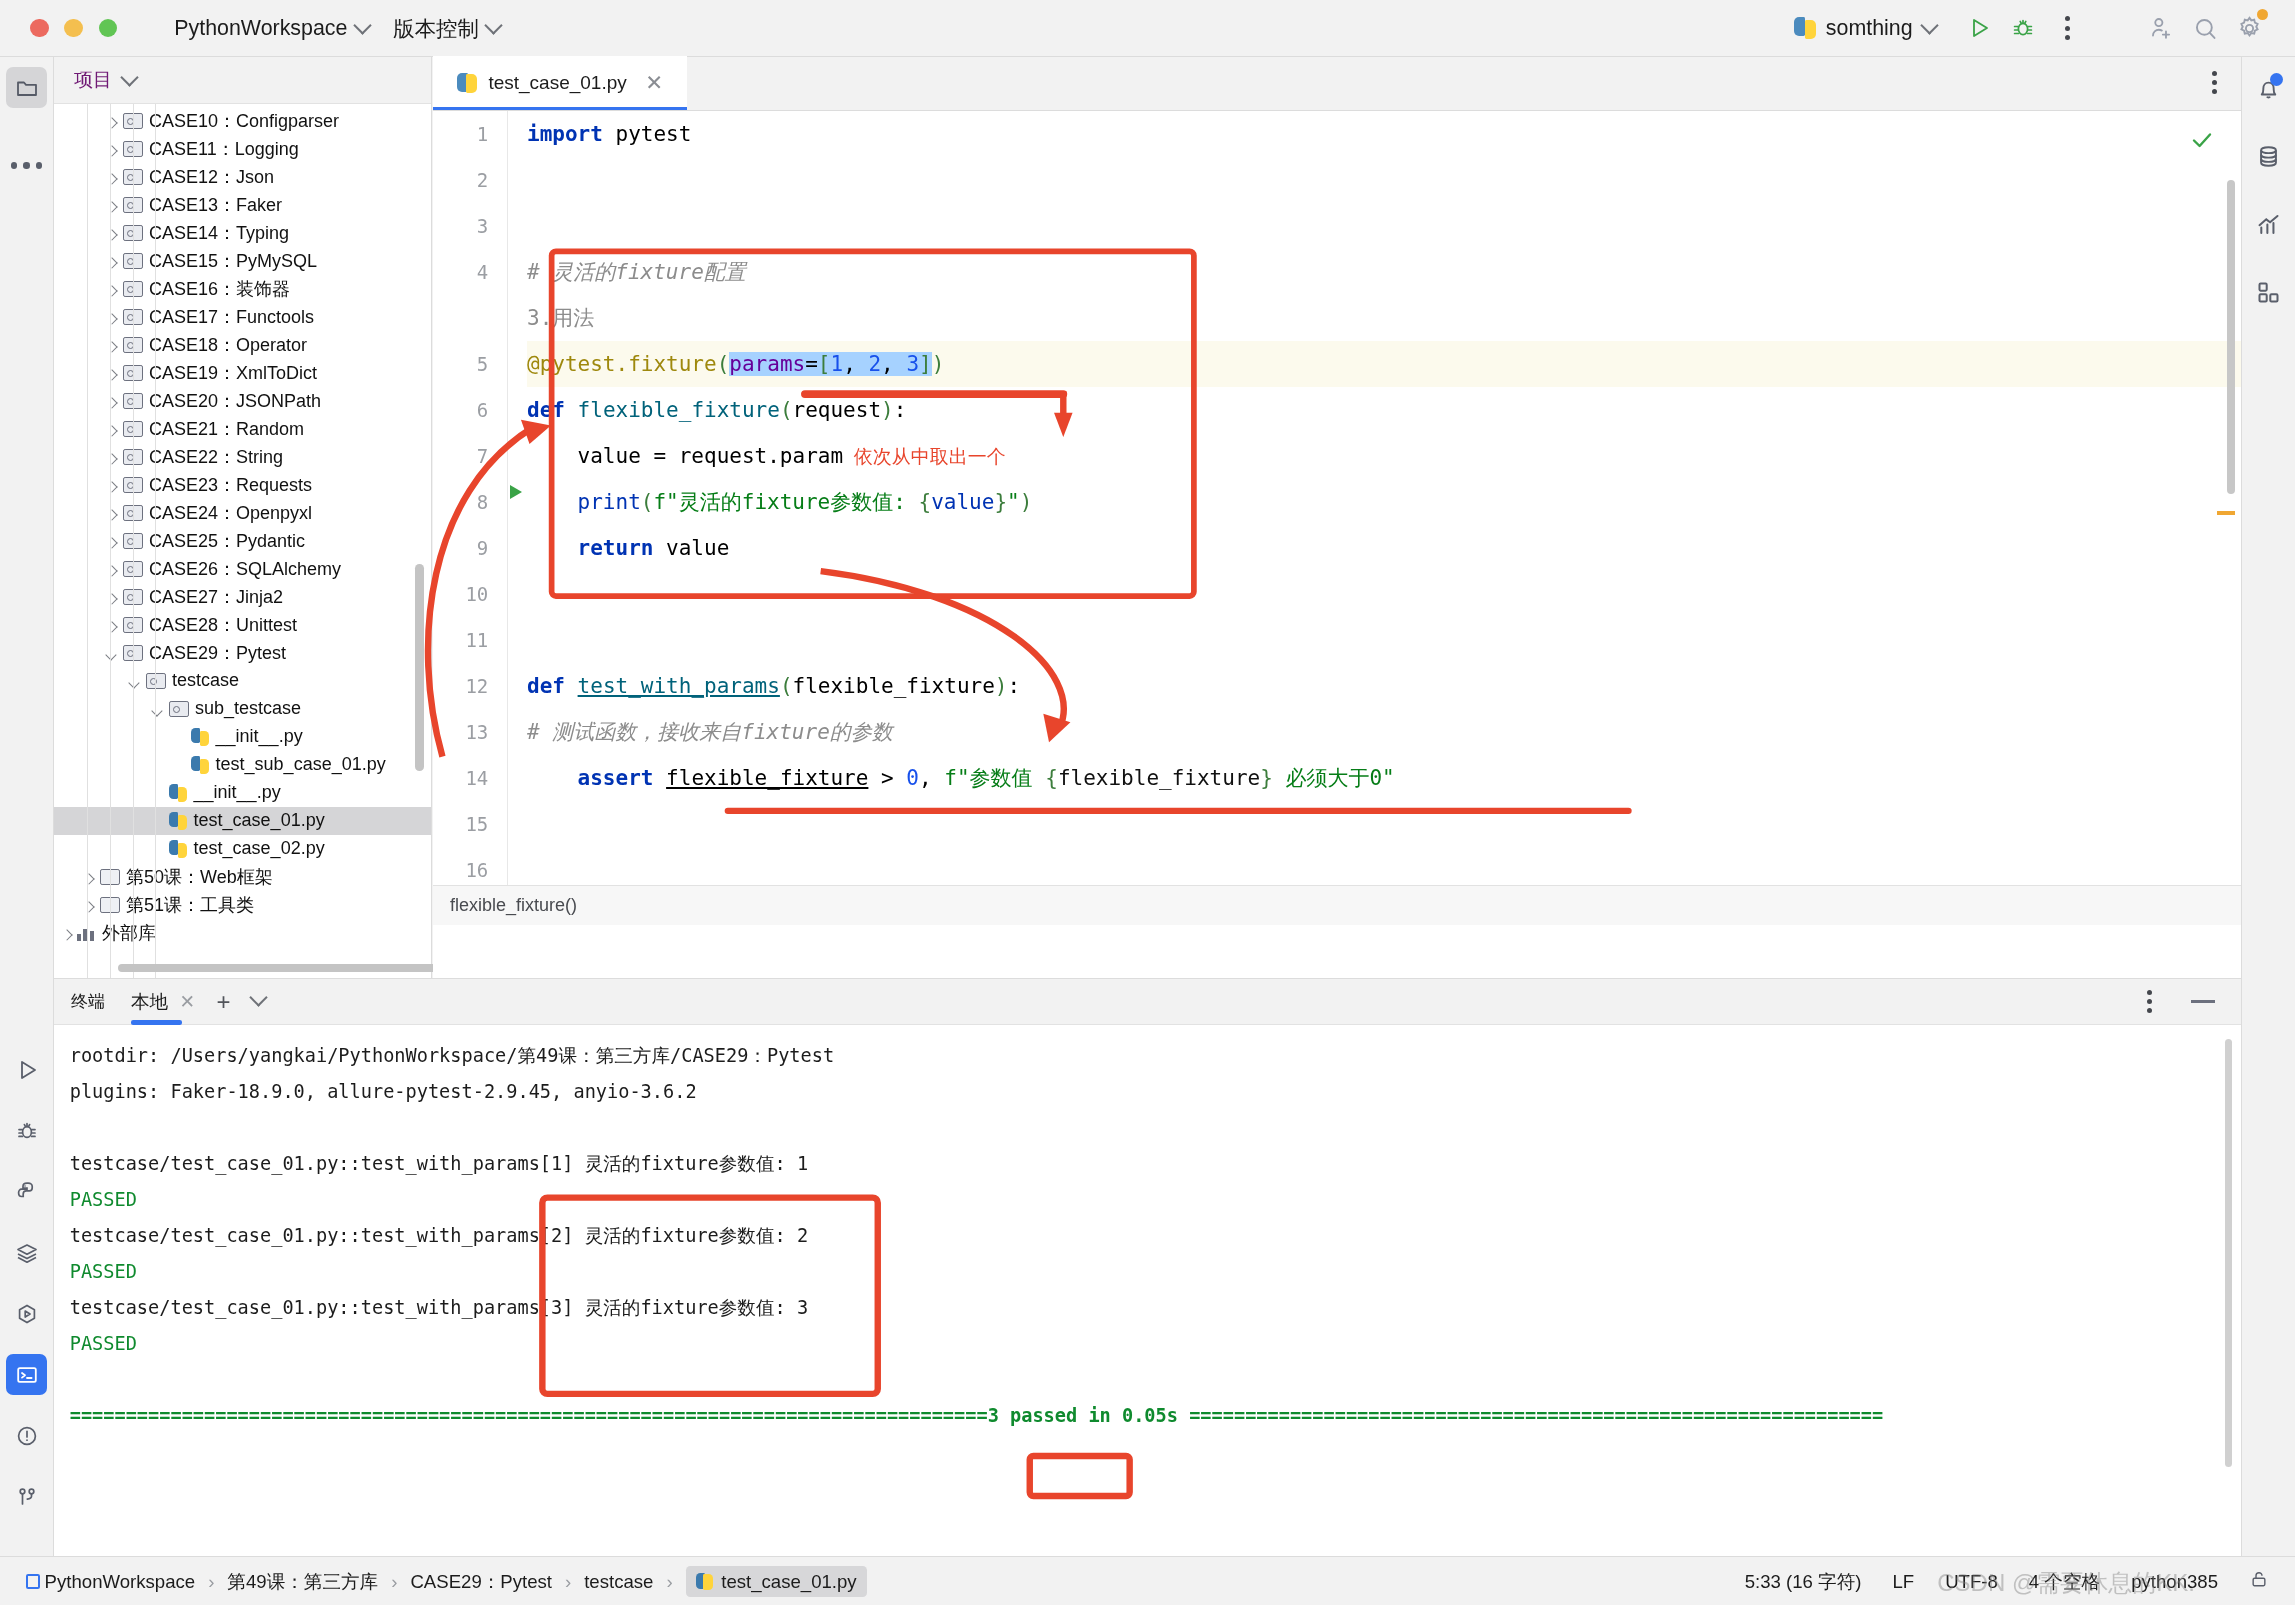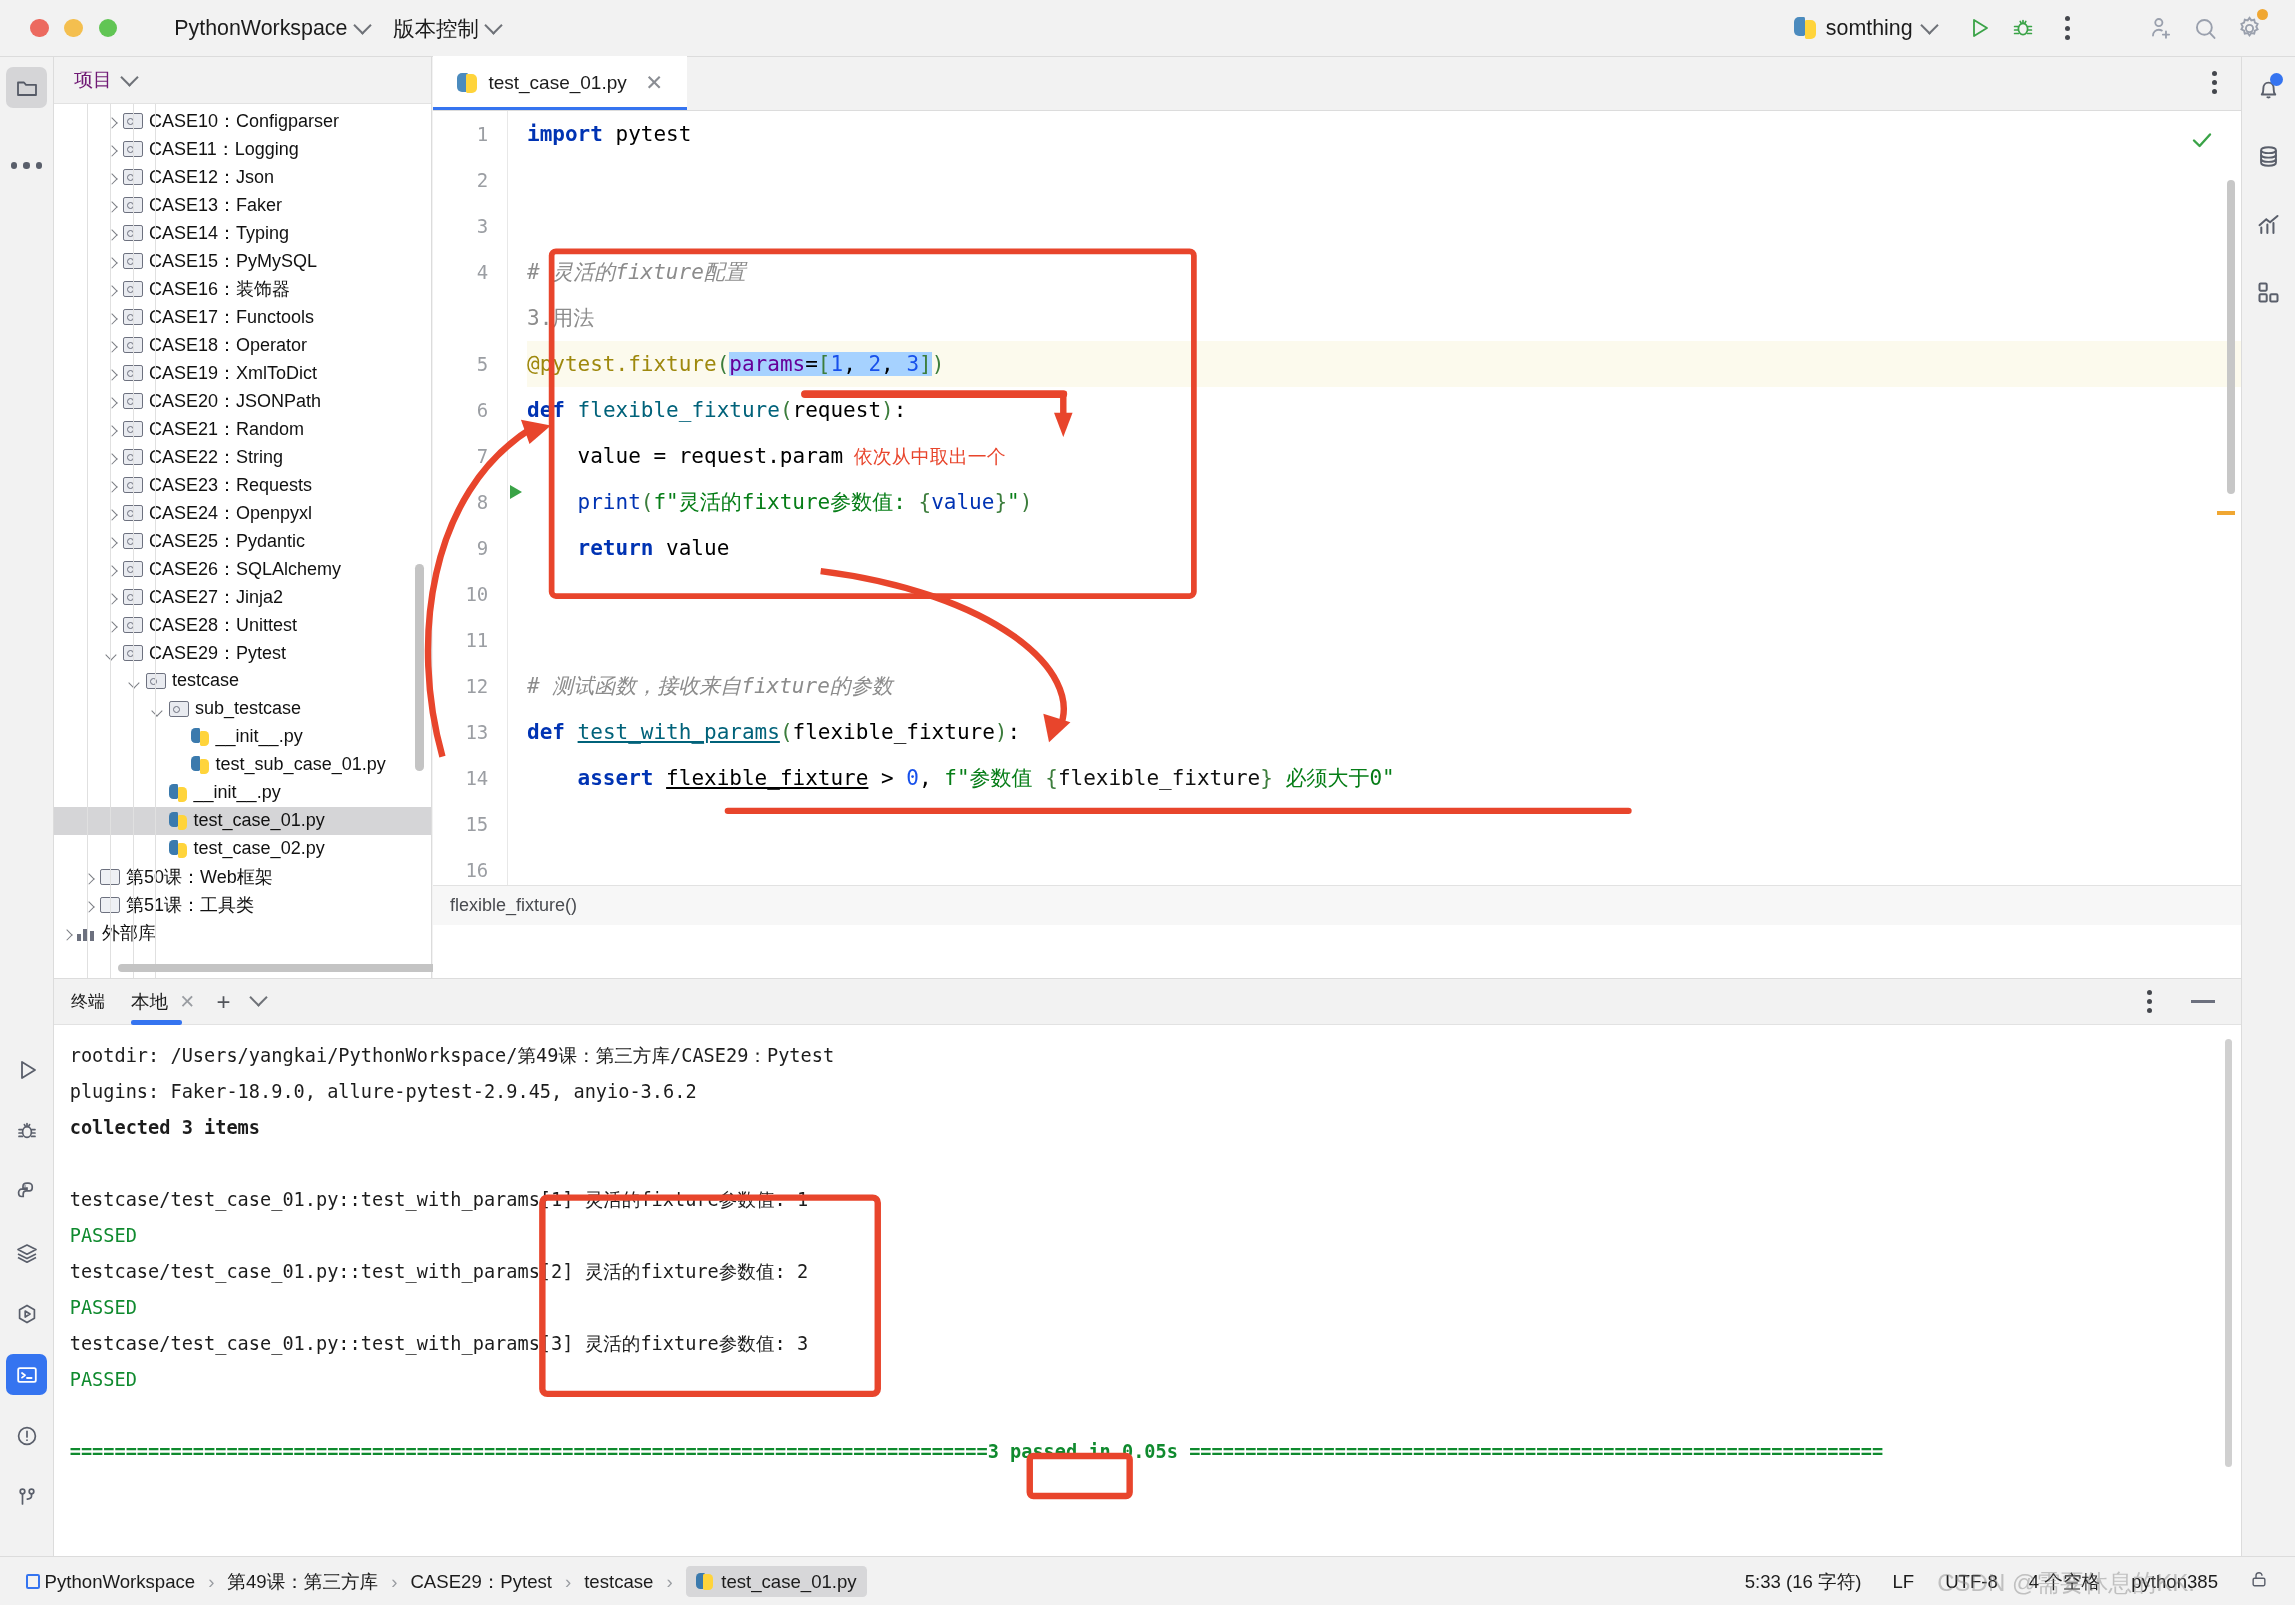--- a/index.html
+++ b/index.html
@@ -609,22 +609,22 @@
         <div class="cl"></div>
         <div class="cl"><span class="cmt">#&nbsp;灵活的<i>fixture</i>配置</span></div>
         <div class="cl"><span class="cmt" style="font-style:normal">3.用法</span></div>
         <div class="cl hl"><span class="dec">@pytest.fixture</span><span class="paren">(</span><span class="sel-blue"><span class="kwparam">params</span>=<span class="paren">[</span><span class="num">1</span>, <span class="num">2</span>, <span class="num">3</span><span class="paren">]</span></span><span class="paren">)</span></div>
         <div class="cl"><span class="kwb">def</span> <span class="fn">flexible_fixture</span><span class="paren">(</span>request<span class="paren">)</span>:</div>
         <div class="cl">    value = request.param<span class="redtxt">&nbsp;&nbsp;依次从中取出一个</span></div>
         <div class="cl">    <span class="kw" style="color:#0033b3">print</span><span class="paren">(</span><span class="str">f"灵活的fixture参数值: </span><span class="paren">{</span><span style="color:#0033b3">value</span><span class="paren">}</span><span class="str">"</span><span class="paren">)</span></div>
         <div class="cl">    <span class="kwb">return</span> value</div>
         <div class="cl"></div>
         <div class="cl"></div>
+        <div class="cl"><span class="kwb">def</span> <span class="fn" style="text-decoration:underline">test_with_params</span><span class="paren">(</span>flexible_fixture<span class="paren">)</span>:</div>
         <div class="cl"><span class="cmt">#&nbsp;测试函数，接收来自<i>fixture</i>的参数</span></div>
-        <div class="cl"><span class="kwb">def</span> <span class="fn" style="text-decoration:underline">test_with_params</span><span class="paren">(</span>flexible_fixture<span class="paren">)</span>:</div>
         <div class="cl">    <span class="kwb">assert</span> <span style="text-decoration:underline">flexible_fixture</span> &gt; <span class="num">0</span>, <span class="str">f"参数值 </span><span class="paren">{</span><span style="color:#111">flexible_fixture</span><span class="paren">}</span><span class="str"> 必须大于0"</span></div>
         <div class="cl"></div>
         <div class="cl"></div>
         <div class="cl"><span class="kwb">if</span> <span style="text-decoration:underline">__name__</span> == <span class="str" style="text-decoration:underline">'__main__'</span>:</div>
       </div>
 
       <div class="ed-check">
         <svg width="24" height="24" viewBox="0 0 24 24" stroke="#3aa347" stroke-width="2.4" fill="none" stroke-linecap="round" stroke-linejoin="round">
             <polyline points="4,12.5 9.6,18 20,6.5"></polyline>
           </svg>
@@ -653,21 +653,20 @@
             <i></i>
             <i></i>
           </span>
         <span class="term-min"></span>
       </span>
     </div>
 
     <div class="term-body" id="term-body">
         <div class="tline">rootdir: /Users/yangkai/PythonWorkspace/第49课：第三方库/CASE29：Pytest</div>
         <div class="tline">plugins: Faker-18.9.0, allure-pytest-2.9.45, anyio-3.6.2</div>
-        <div class="tline tbold">collected 3 items</div>
         <div class="tline"></div>
         <div class="tline">testcase/test_case_01.py::test_with_params[1] 灵活的fixture参数值: 1</div>
         <div class="tline tgreen">PASSED</div>
         <div class="tline">testcase/test_case_01.py::test_with_params[2] 灵活的fixture参数值: 2</div>
         <div class="tline tgreen">PASSED</div>
         <div class="tline">testcase/test_case_01.py::test_with_params[3] 灵活的fixture参数值: 3</div>
         <div class="tline tgreen">PASSED</div>
         <div class="tline"></div>
         <div class="tline tgreen tbold" style="overflow: hidden;"><span>==================================================================================</span><span>3 passed</span><span> in 0.05s </span><span>==============================================================</span></div>
       </div>

